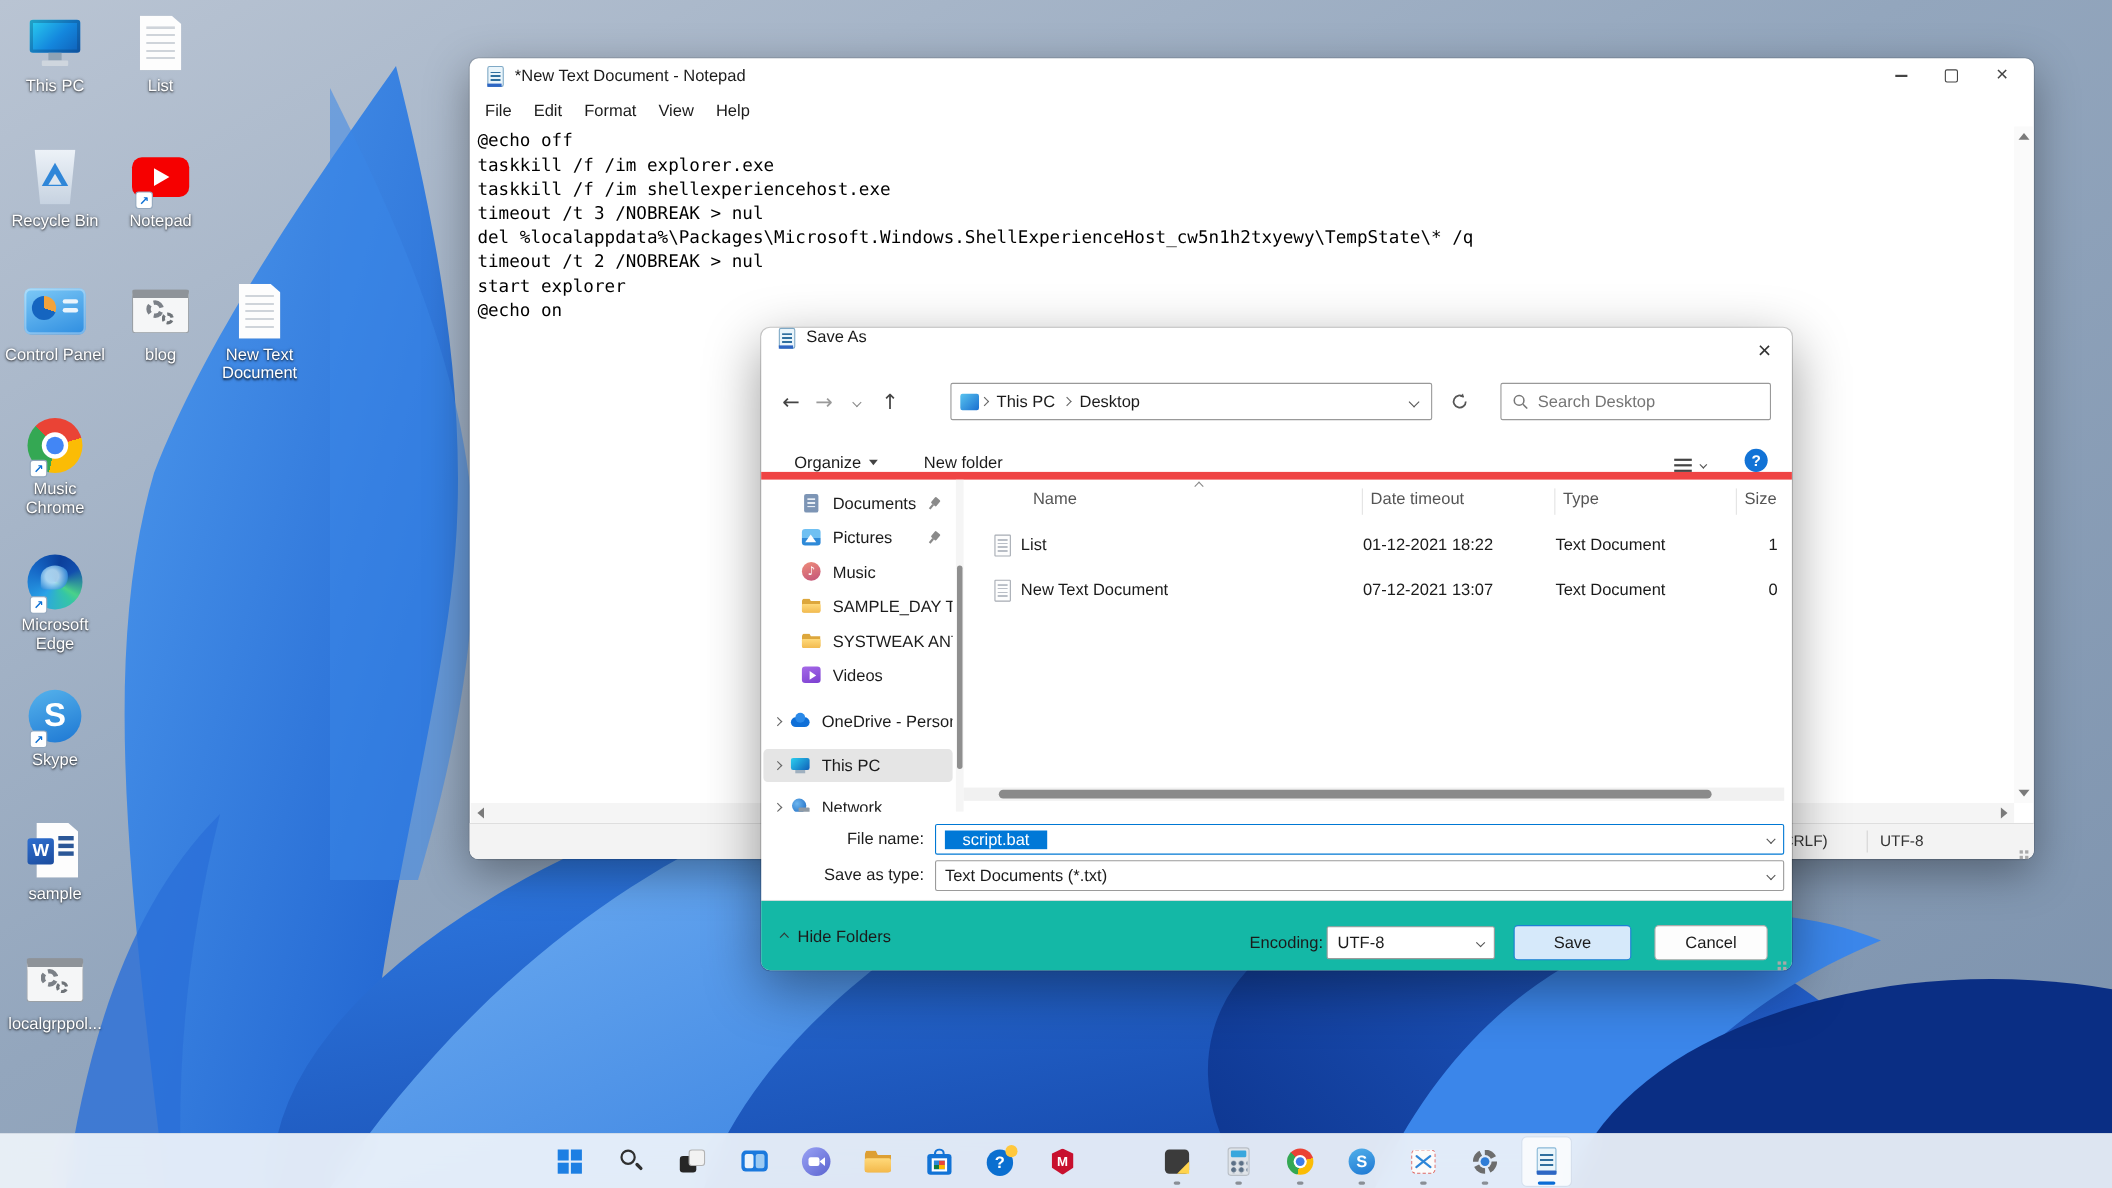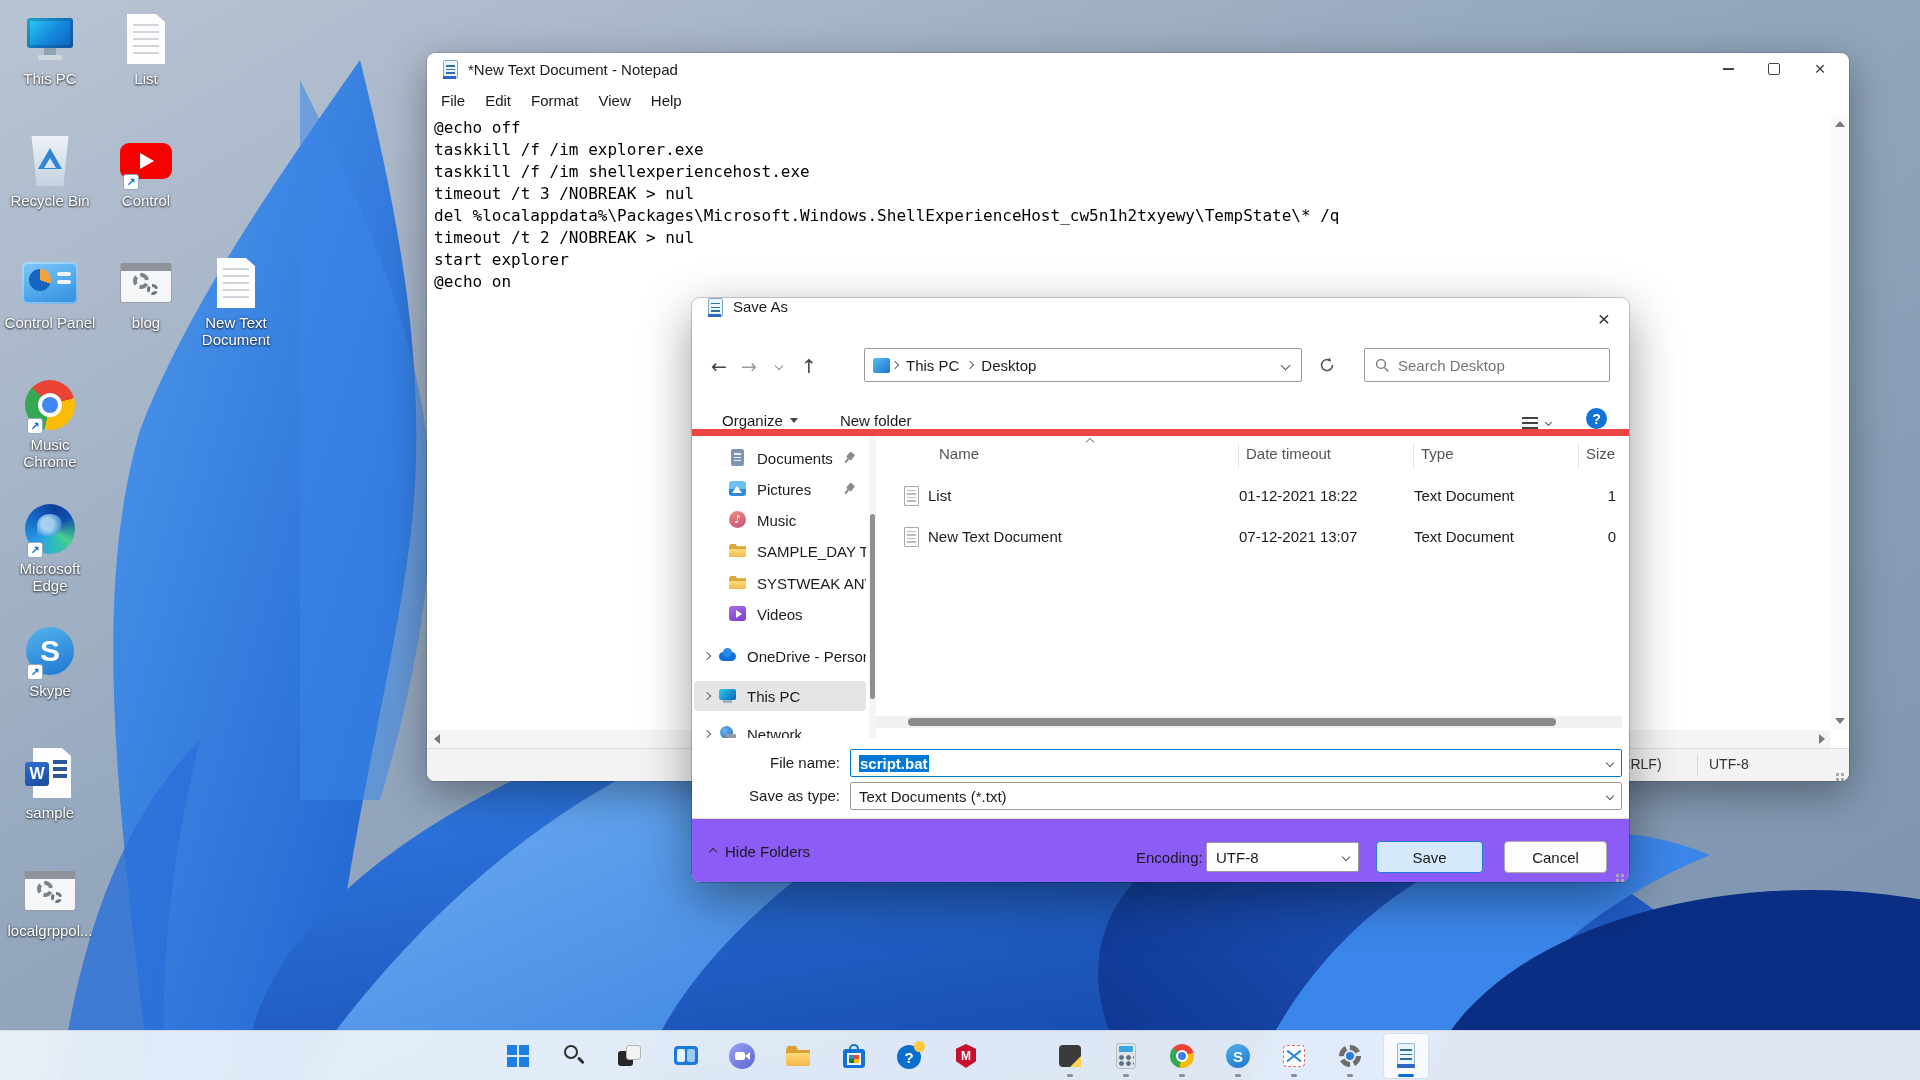--- a/index.html
+++ b/index.html
@@ -170,23 +170,23 @@
   .fsize{position:absolute;left:690px;top:11px;width:50px;text-align:right;}
   #sd-list-hscroll{position:absolute;left:0;right:7px;bottom:10px;height:12px;background:#f1f1f1;}
   #sd-list-hthumb{position:absolute;left:32px;top:2px;width:648px;height:8px;background:#8a8a8a;border-radius:4px;}
 
   .sd-formrow{position:absolute;left:0;right:0;height:28px;}
   .form-label{position:absolute;width:148px;text-align:right;top:5px;left:0;}
   .combo{position:absolute;left:158px;top:0;width:772px;height:28px;border:1px solid #9b9b9b;border-radius:2px;background:#fff;
     display:flex;align-items:center;padding:0 8px;}
   .combo .chev{margin-left:auto;width:6px;height:6px;}
   #fn-combo{border:1px solid #0078d4;}
-  .sel{background:#0078d7;color:#fff;padding:0 1px;font-weight:bold;}
-
-  #sd-footer{position:absolute;left:0;right:0;bottom:0;height:64px;background:#8b5cf6;border-top:1px solid #dedede;border-radius:0 0 8px 8px;}
+  .sel{background:#0078d7;color:#fff;padding:0 16px;}
+
+  #sd-footer{position:absolute;left:0;right:0;bottom:0;height:64px;background:#14b8a6;border-top:1px solid #dedede;border-radius:0 0 8px 8px;}
   #hide-folders{position:absolute;left:18px;top:24px;display:flex;align-items:center;gap:9px;}
   #enc-label{position:absolute;left:444px;top:30px;width:58px;text-align:right;}
   #enc-combo{position:absolute;left:514px;top:23px;width:153px;height:30px;border:1px solid #9b9b9b;border-radius:2px;background:#fff;display:flex;align-items:center;padding:0 9px;}
   #enc-combo .chev{margin-left:auto;width:6px;height:6px;}
   #btn-save{position:absolute;left:684px;top:22px;width:107px;height:32px;background:#d6e9fa;border:1.5px solid #1f7fd6;border-radius:4px;
     display:flex;align-items:center;justify-content:center;font-size:15px;color:#1b1b1b;}
   #btn-cancel{position:absolute;left:812px;top:22px;width:103px;height:32px;background:#fdfdfd;border:1px solid #ababab;border-radius:4px;
     display:flex;align-items:center;justify-content:center;font-size:15px;color:#1b1b1b;}
 
   
@@ -312,21 +312,21 @@
     <div class="lbl" data-interactable="false">Recycle Bin</div>
   </div>
     <div class="di" data-interactable="true" style="left: 100px; top: 132px;">
     <div class="ic ic-youtube" data-interactable="false">
       <span class="p1"></span>
         <span class="p2"></span>
         <span class="p3"></span>
         <span class="glyph"></span>
       <span class="badge uni" data-interactable="false" style="display: flex;">↗</span>
     </div>
-    <div class="lbl" data-interactable="false">Control</div>
+    <div class="lbl" data-interactable="false">Notepad</div>
   </div>
     <div class="di" data-interactable="true" style="left: 4px; top: 254px;">
     <div class="ic ic-control-panel" data-interactable="false">
       <span class="p1"></span>
         <span class="p2"></span>
         <span class="p3"></span>
         <span class="glyph"></span>
 
     </div>
     <div class="lbl" data-interactable="false">Control Panel</div>

